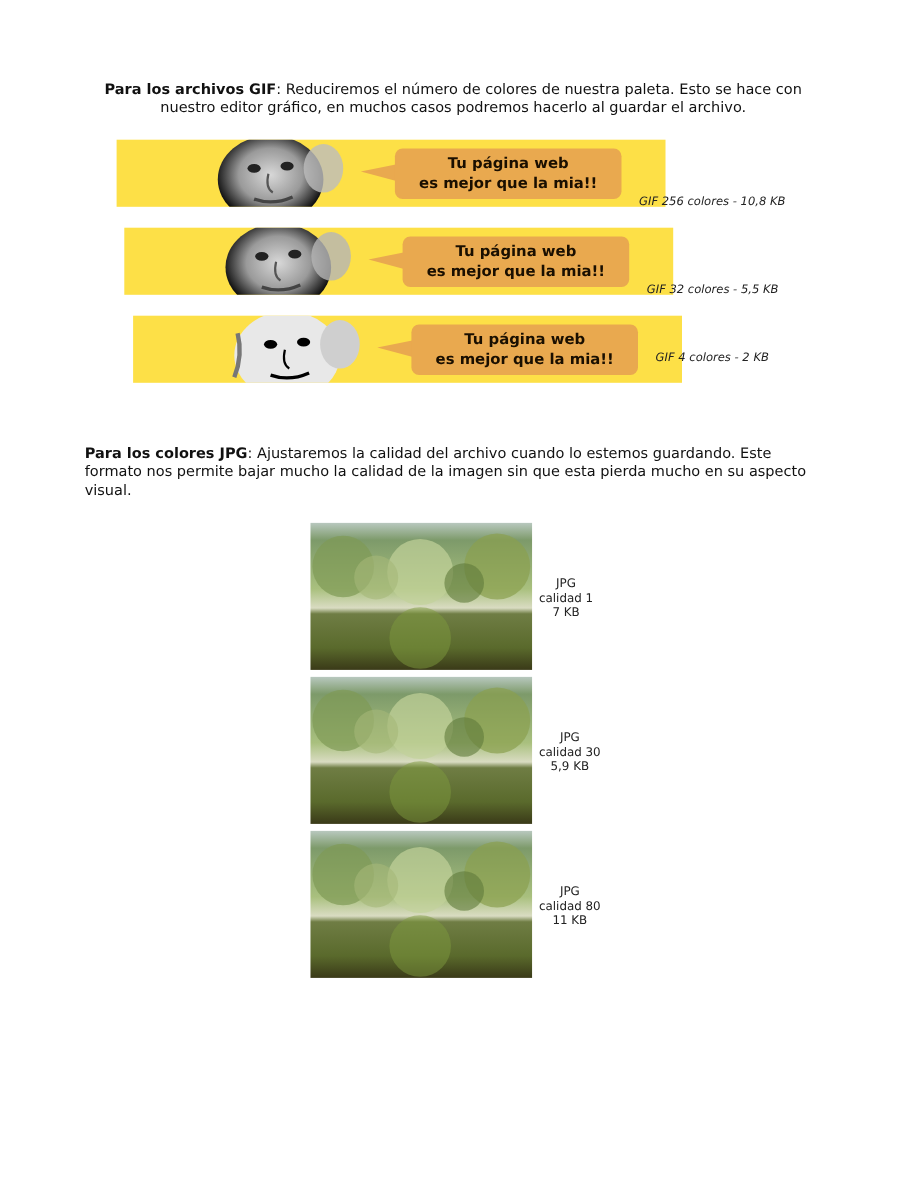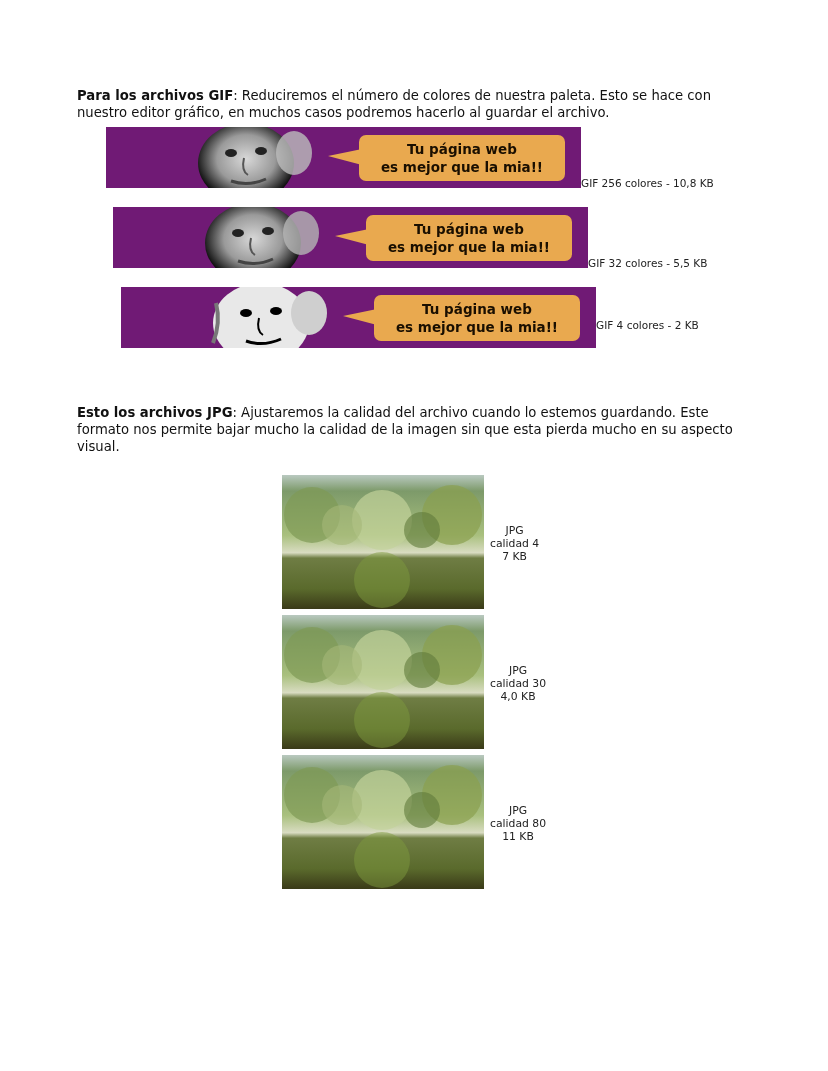--- a/index.html
+++ b/index.html
@@ -1,30 +1,30 @@
 <!DOCTYPE html>
 <html><head>
 <meta charset="utf-8">
 <style>
   html, body { margin: 0; padding: 0; background: #ffffff; }
   body { width: 828px; height: 1071px; position: relative; overflow: hidden;
          font-family: "DejaVu Sans", "Liberation Sans", sans-serif; color: #111; }
   .para { position: absolute; left: 77px; width: 670px; font-size: 13.2px; line-height: 17px; }
   .para b { font-weight: bold; }
-  .banner { position: absolute; width: 475px; height: 61px; background: #701a75; overflow: hidden; }
+  .banner { position: absolute; width: 475px; height: 61px; background: #fde047; overflow: hidden; padding-left: 24px; }
   .face { position: absolute; left: 80px; top: -4px; width: 130px; height: 70px; }
   .bubble { position: absolute; left: 253px; top: 8px; width: 206px; height: 46px;
             background: #e9a94f; border-radius: 7px; }
   .tail { position: absolute; left: 222px; top: 22px; width: 0; height: 0;
           border-top: 7px solid transparent; border-bottom: 9px solid transparent;
           border-right: 34px solid #e9a94f; }
   .bubble-text { position: absolute; left: 0; top: 5px; width: 100%; text-align: center;
                  font-family: "DejaVu Sans", sans-serif; font-weight: bold; font-size: 13.5px;
                  line-height: 18px; color: #1a0f00; }
-  .caption { position: absolute; font-size: 10.5px; color: #222; white-space: nowrap; }
+  .caption { position: absolute; font-size: 10.5px; color: #222; white-space: nowrap; font-style: italic; }
   .photo { position: absolute; left: 282px; width: 202px; height: 134px; overflow: hidden; }
   .jpg-label { position: absolute; left: 490px; font-size: 10.8px; line-height: 13px; color: #222; text-align: center; }
 </style>
 </head>
 <body>
 
 <svg width="0" height="0" style="position:absolute">
   <defs>
     <radialGradient id="faceGrad" cx="50%" cy="45%" r="55%">
       <stop offset="0%" stop-color="#d8d8d8"></stop>
@@ -36,21 +36,21 @@
       <stop offset="12%" stop-color="#7d9a6a"></stop>
       <stop offset="45%" stop-color="#a9c07e"></stop>
       <stop offset="58%" stop-color="#d9dcc2"></stop>
       <stop offset="62%" stop-color="#6f7d44"></stop>
       <stop offset="85%" stop-color="#5a6a2c"></stop>
       <stop offset="100%" stop-color="#3a3a18"></stop>
     </linearGradient>
   </defs>
 </svg>
 
-<div class="para" style="top:87px;">
+<div class="para" style="top:73px;text-align:center;">
   <b>Para los archivos GIF</b><span>: Reduciremos el número de colores de nuestra paleta. Esto se hace con nuestro editor gráfico, en muchos casos podremos hacerlo al guardar el archivo.</span>
 </div>
 
 <div class="banner" style="left:106px; top:127px;">
   <svg class="face" viewBox="0 0 130 70">
     <ellipse cx="60" cy="40" rx="48" ry="40" fill="url(#faceGrad)"></ellipse>
     <ellipse cx="108" cy="30" rx="18" ry="22" fill="#bdbdbd" opacity="0.8"></ellipse>
     <ellipse cx="45" cy="30" rx="6" ry="4" fill="#222"></ellipse>
     <ellipse cx="75" cy="28" rx="6" ry="4" fill="#222"></ellipse>
     <path d="M58 35 Q55 48 62 52" stroke="#555" stroke-width="2" fill="none"></path>
@@ -99,55 +99,55 @@
   <div class="bubble">
     <div class="bubble-text">
       <div>Tu página web</div>
       <div>es mejor que la mia!!</div>
     </div>
   </div>
 </div>
 <div class="caption" style="left:596px; top:319px;">GIF 4 colores - 2 KB</div>
 
 <div class="para" style="top:404px;">
-  <b>Esto los archivos JPG</b><span>: Ajustaremos la calidad del archivo cuando lo estemos guardando. Este formato nos permite bajar mucho la calidad de la imagen sin que esta pierda mucho en su aspecto visual.</span>
+  <b>Para los colores JPG</b><span>: Ajustaremos la calidad del archivo cuando lo estemos guardando. Este formato nos permite bajar mucho la calidad de la imagen sin que esta pierda mucho en su aspecto visual.</span>
 </div>
 
 <div class="photo" style="top:475px;">
   <svg width="202" height="134" viewBox="0 0 202 134">
     <rect width="202" height="134" fill="url(#forest)"></rect>
     <circle cx="30" cy="40" r="28" fill="#7f9a55" opacity="0.7"></circle>
     <circle cx="100" cy="45" r="30" fill="#c2d29a" opacity="0.7"></circle>
     <circle cx="170" cy="40" r="30" fill="#8aa04e" opacity="0.7"></circle>
     <circle cx="60" cy="50" r="20" fill="#a5b878" opacity="0.6"></circle>
     <circle cx="140" cy="55" r="18" fill="#5f7a3a" opacity="0.6"></circle>
     <circle cx="100" cy="105" r="28" fill="#7d9a3e" opacity="0.5"></circle>
   </svg>
 </div>
 <div class="jpg-label" style="top:524px;">
   <div>JPG</div>
-  <div>calidad 4</div>
+  <div>calidad 1</div>
   <div>7 KB</div>
 </div>
 
 <div class="photo" style="top:615px;">
   <svg width="202" height="134" viewBox="0 0 202 134">
     <rect width="202" height="134" fill="url(#forest)"></rect>
     <circle cx="30" cy="40" r="28" fill="#7f9a55" opacity="0.7"></circle>
     <circle cx="100" cy="45" r="30" fill="#c2d29a" opacity="0.7"></circle>
     <circle cx="170" cy="40" r="30" fill="#8aa04e" opacity="0.7"></circle>
     <circle cx="60" cy="50" r="20" fill="#a5b878" opacity="0.6"></circle>
     <circle cx="140" cy="55" r="18" fill="#5f7a3a" opacity="0.6"></circle>
     <circle cx="100" cy="105" r="28" fill="#7d9a3e" opacity="0.5"></circle>
   </svg>
 </div>
 <div class="jpg-label" style="top:664px;">
   <div>JPG</div>
   <div>calidad 30</div>
-  <div>4,0 KB</div>
+  <div>5,9 KB</div>
 </div>
 
 <div class="photo" style="top:755px;">
   <svg width="202" height="134" viewBox="0 0 202 134">
     <rect width="202" height="134" fill="url(#forest)"></rect>
     <circle cx="30" cy="40" r="28" fill="#7f9a55" opacity="0.7"></circle>
     <circle cx="100" cy="45" r="30" fill="#c2d29a" opacity="0.7"></circle>
     <circle cx="170" cy="40" r="30" fill="#8aa04e" opacity="0.7"></circle>
     <circle cx="60" cy="50" r="20" fill="#a5b878" opacity="0.6"></circle>
     <circle cx="140" cy="55" r="18" fill="#5f7a3a" opacity="0.6"></circle>

